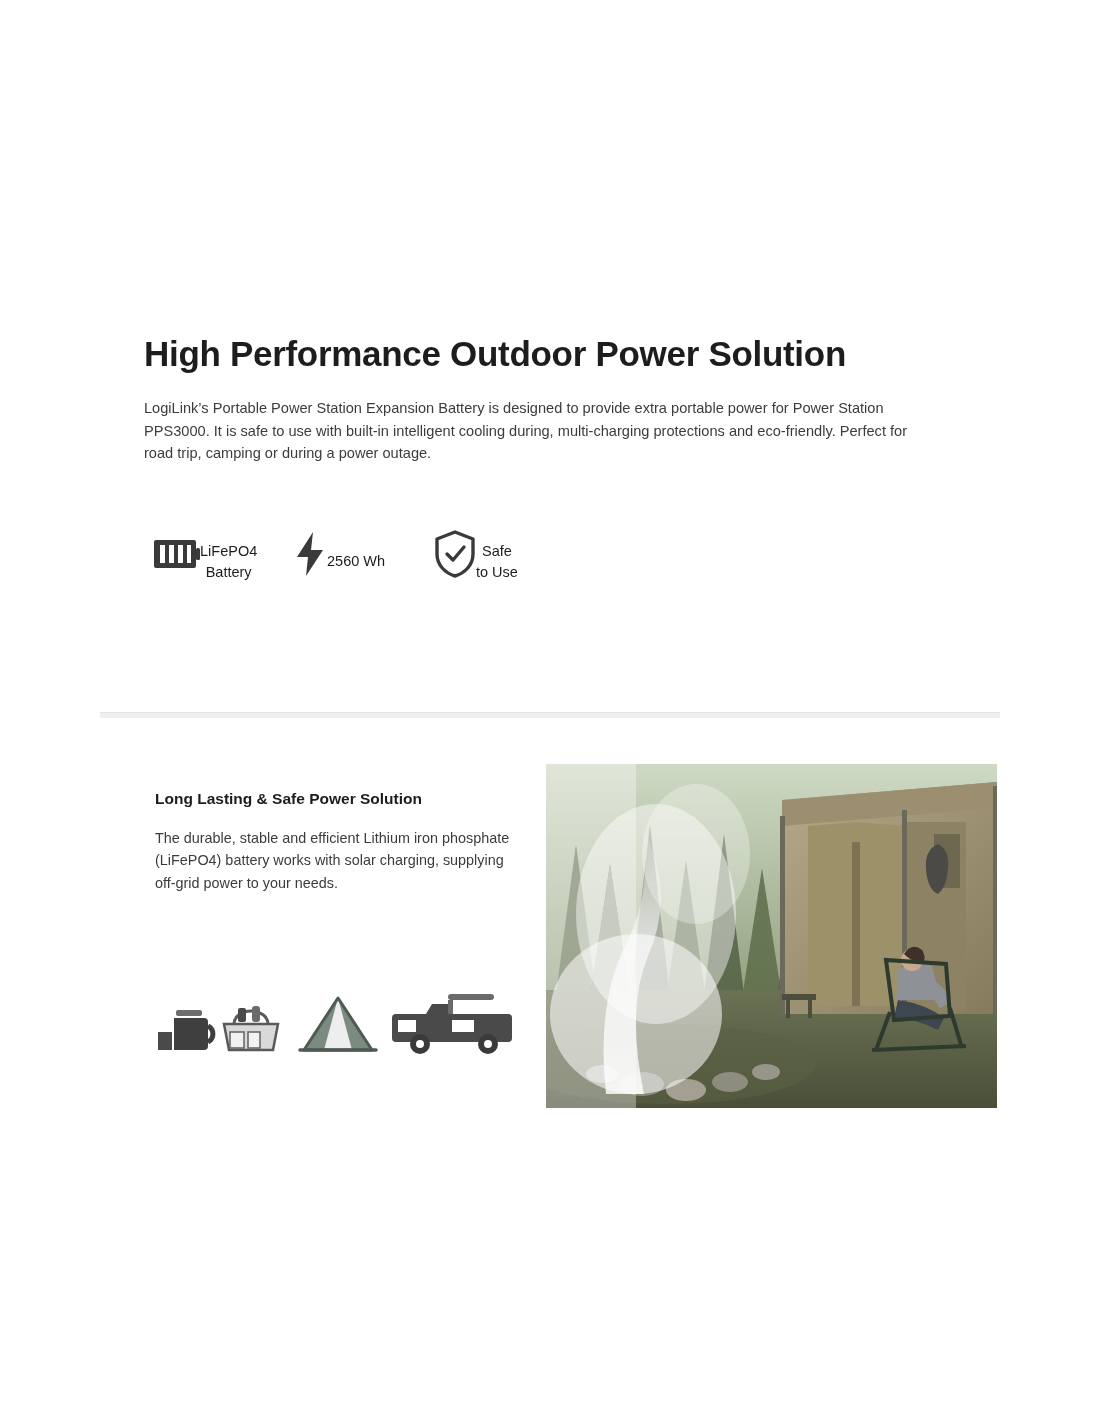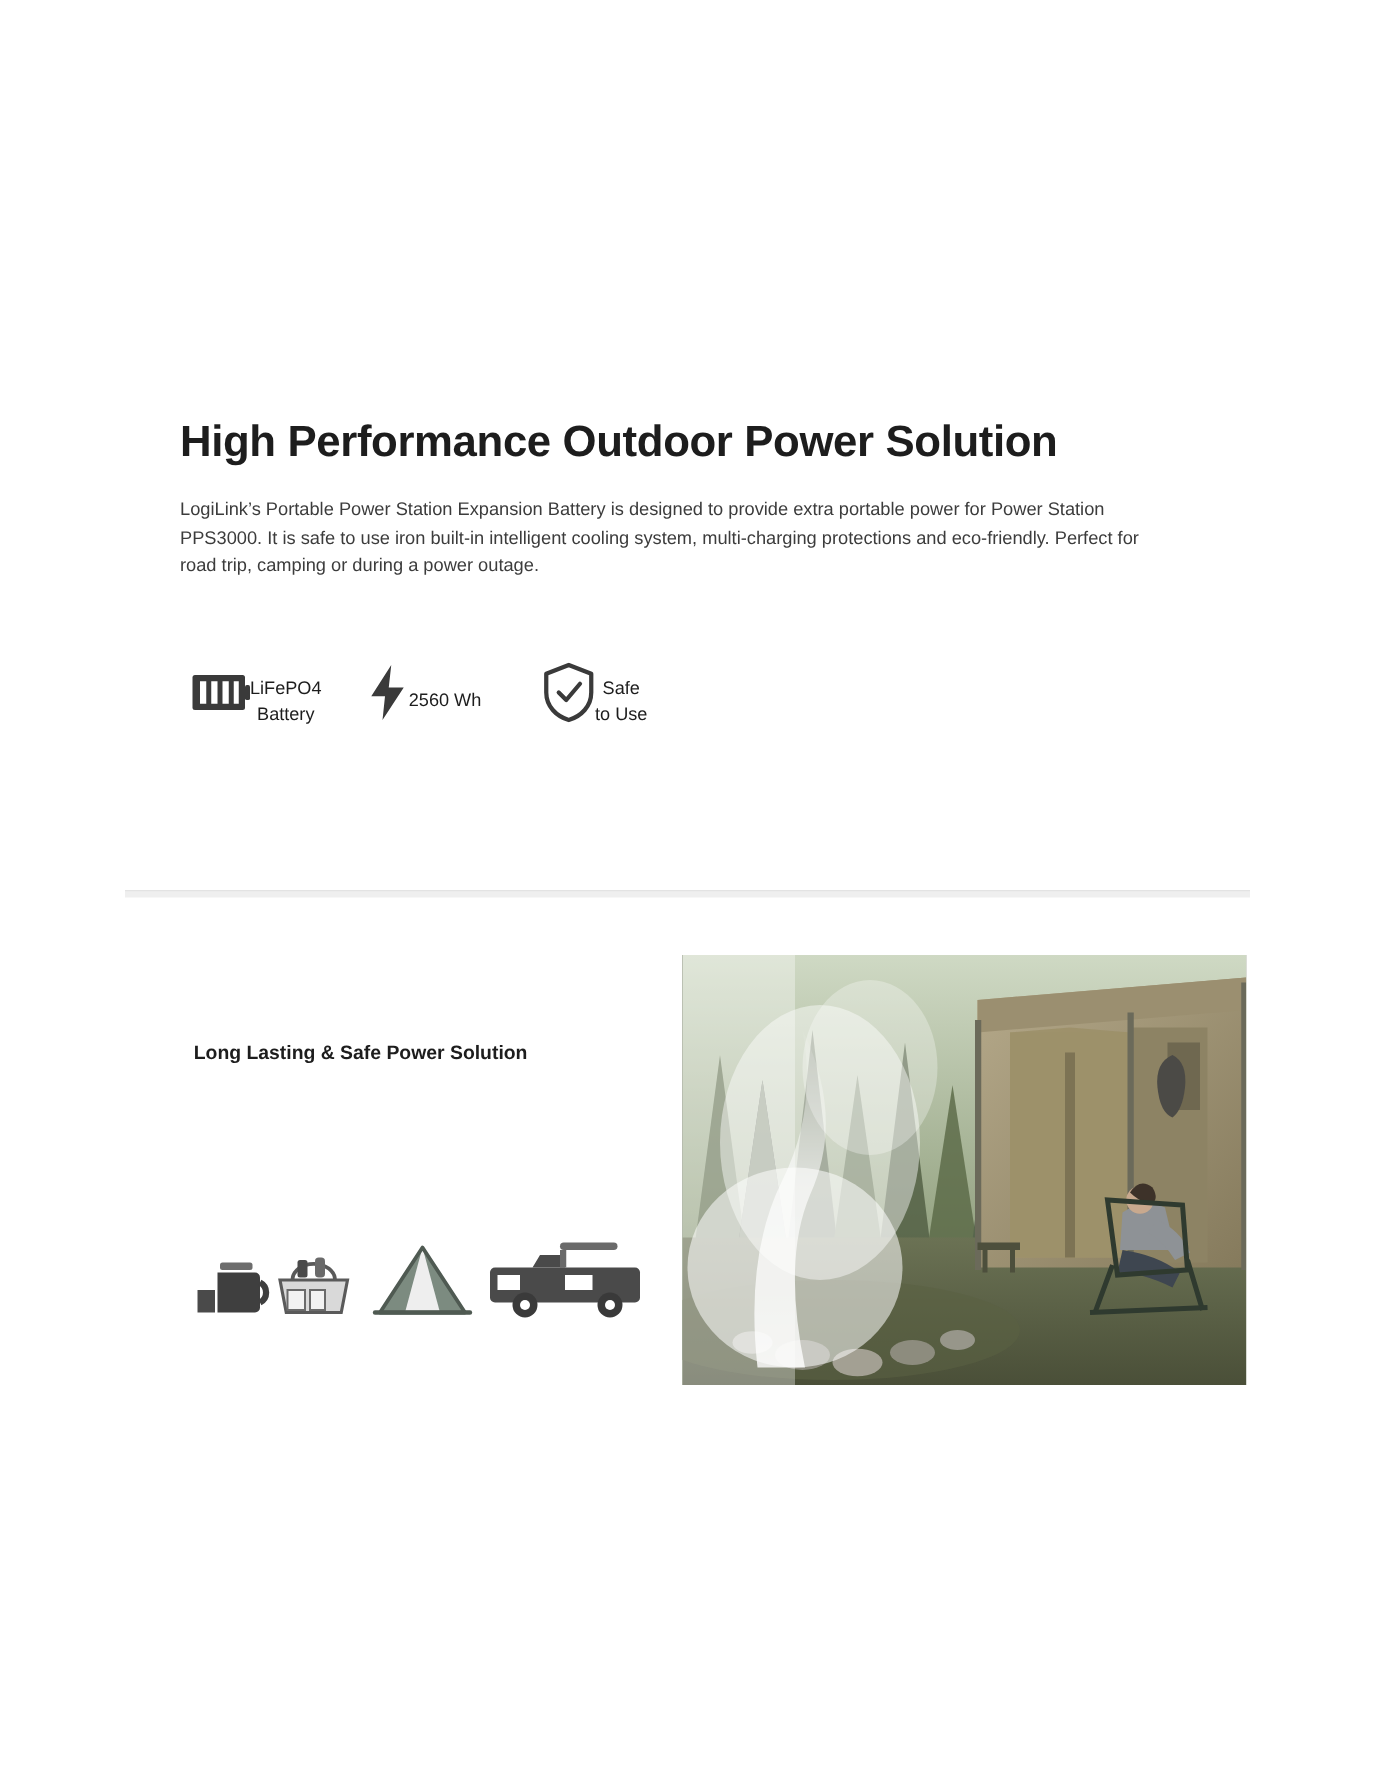--- a/index.html
+++ b/index.html
@@ -85,21 +85,21 @@
     width: 900px;
     height: 5px;
     background: #efefef;
     border-top: 1px solid #e3e3e3;
   }
 
   
   .section2-text {
     position: absolute;
     left: 155px;
-    top: 834px;
+    top: 790px;
     width: 360px;
   }
   .section2-title {
     margin: 0;
     font-size: 15.5px;
     font-weight: bold;
     color: #1d1d1d;
   }
   .section2-body {
     margin: 0;
@@ -129,21 +129,21 @@
   }
   .photo svg { display: block; }
 </style>
 </head>
 <body>
 
 <div class="page">
 
   <div class="hero">
     <h1 class="hero-title">High Performance Outdoor Power Solution</h1>
-    <p class="hero-sub">LogiLink’s Portable Power Station Expansion Battery is designed to provide extra portable power for Power Station PPS3000. It is safe to use iron built-in intelligent cooling system, multi-charging protections and eco-friendly. Perfect for road trip, camping or during a power outage.</p>
+    <p class="hero-sub">LogiLink’s Portable Power Station Expansion Battery is designed to provide extra portable power for Power Station PPS3000. It is safe to use with built-in intelligent cooling during, multi-charging protections and eco-friendly. Perfect for road trip, camping or during a power outage.</p>
   </div>
 
   <div class="features">
 
     <div class="feature">
       <div class="feature-icon">
         <svg width="48" height="34" viewBox="0 0 48 34" aria-hidden="true">
           <rect x="2" y="3" width="42" height="28" rx="2" fill="#3a3a3a"></rect>
           <rect x="44" y="11" width="4" height="12" rx="1.5" fill="#3a3a3a"></rect>
           <rect x="8" y="8" width="5" height="18" fill="#ffffff"></rect>
@@ -178,20 +178,21 @@
 to Use</div>
     </div>
 
 
   </div>
 
   <div class="divider"></div>
 
   <div class="section2-text">
     <h2 class="section2-title">Long Lasting &amp; Safe Power Solution</h2>
+    <p class="section2-body">The durable, stable and efficient Lithium iron phosphate (LiFePO4) battery works with solar charging, supplying off-grid power to your needs.</p>
   </div>
 
   <div class="usecase-icons">
     <svg width="380" height="80" viewBox="0 0 380 80" aria-hidden="true">
 
       <g fill="#4a4a4a">
         <path d="M6 52 h14 v18 h-14 z"></path>
         <path d="M22 38 h30 a4 4 0 0 1 4 4 v24 a4 4 0 0 1 -4 4 h-30 z" fill="#3f3f3f"></path>
         <path d="M56 46 a9 9 0 0 1 0 16" fill="none" stroke="#3f3f3f" stroke-width="5"></path>
         <rect x="24" y="30" width="26" height="6" rx="2" fill="#6d6d6d"></rect>

